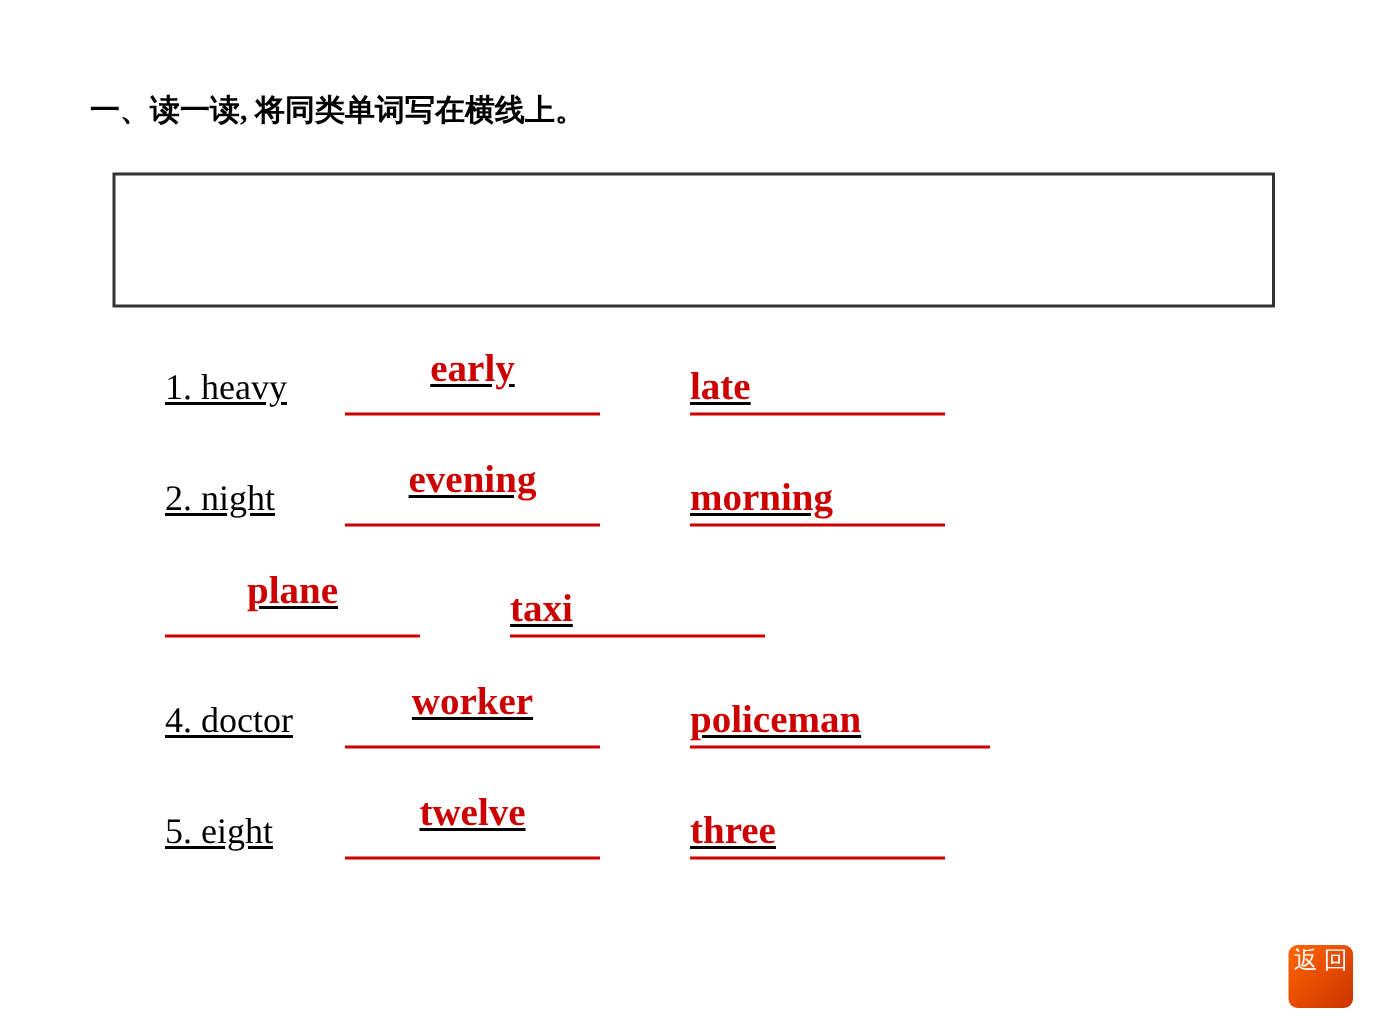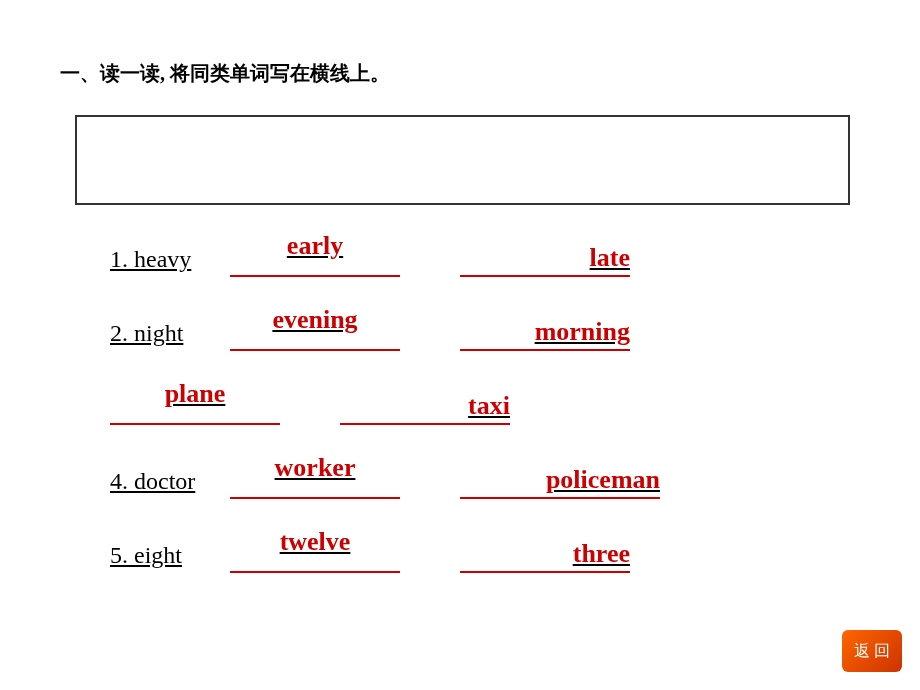--- a/index.html
+++ b/index.html
@@ -63,40 +63,39 @@
       border-bottom: 2px solid #cc0000;
       padding-bottom: 14px;
       margin-right: 60px;
     }
 
     .item-answer2 {
       font-size: 26px;
       font-weight: bold;
       color: #cc0000;
       width: 170px;
-      text-align: right;
+      text-align: left;
       border-bottom: 2px solid #cc0000;
       padding-bottom: 2px;
     }
 
     
     .item-answer2.wide {
       width: 200px;
     }
 
     .back-button {
       position: absolute;
       bottom: 18px;
       right: 18px;
-      width: 60px;
+      width: 43px;
       height: 42px;
       background: linear-gradient(135deg, #ff6600, #cc3300);
       border-radius: 6px;
       display: flex;
-      align-items: center;
       justify-content: center;
       cursor: pointer;
     }
 
     .back-button-text {
       color: #fff;
       font-size: 16px;
       font-family: "SimSun", serif;
     }
   </style>

